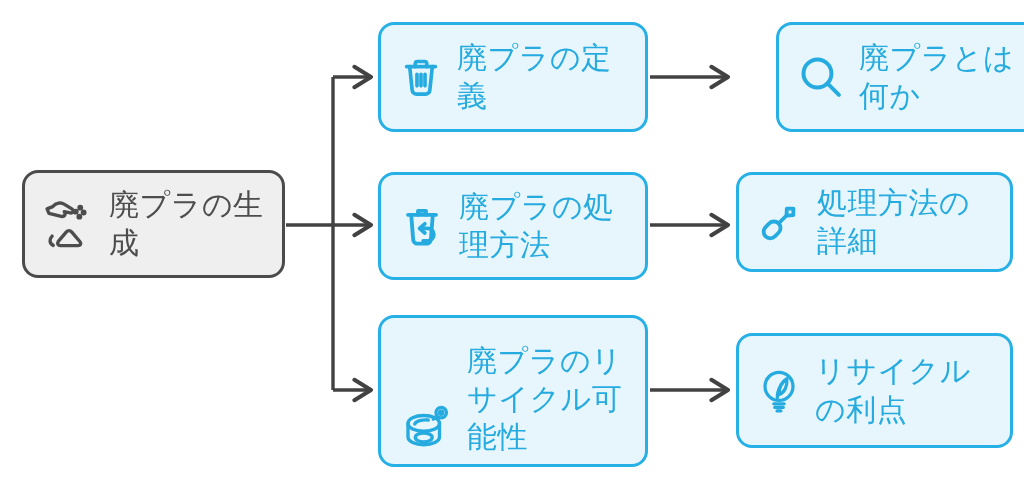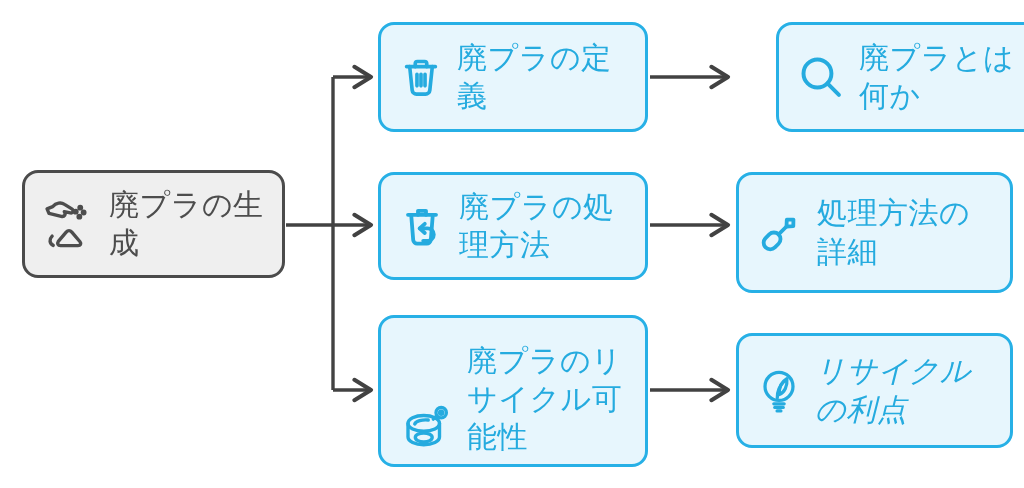--- a/index.html
+++ b/index.html
@@ -100,34 +100,34 @@
   <div class="node blue" style="left:776px;top:22px;width:277px;height:110px;">
     <span class="ic">
       <svg width="50" height="50" viewBox="0 0 24 24" stroke-width="1.9">
         <circle cx="10.3" cy="10.3" r="6.7"></circle>
         <path d="M15.1,15.1 L20.6,20.6"></path>
       </svg>
     </span>
     <span class="label">廃プラとは何か</span>
   </div>
 
-  <div class="node blue" style="left:736px;top:172px;width:277px;height:121px;font-family:Liberation Serif, serif;">
+  <div class="node blue" style="left:736px;top:172px;width:277px;height:100px;font-family:Liberation Serif, serif;">
     <span class="ic">
       <svg width="48" height="50" viewBox="0 0 24 24" stroke-width="1.9">
         <g transform="rotate(-45 12 12)">
           <rect x="1.8" y="8.7" width="9.2" height="6.6" rx="3.3"></rect>
           <path d="M11,12 H16.6"></path>
           <path d="M16.6,12 L19.1,9.7 L21.5,12 L19.1,14.3 Z"></path>
         </g>
       </svg>
     </span>
     <span class="label">処理方法の詳細</span>
   </div>
 
-  <div class="node blue" style="left:736px;top:333px;width:277px;height:115px;font-style:italic;">
+  <div class="node blue" style="left:736px;top:333px;width:277px;height:115px;">
     <span class="ic">
       <svg width="46" height="54" viewBox="0 0 24 24" stroke-width="1.7">
         <circle cx="12" cy="9.6" r="7.3"></circle>
         <path d="M12.2,13.8 C11.9,10.4 13.1,7.4 16.1,5.6 C16.5,9.7 14.8,12.8 12.2,13.8 Z"></path>
         <path d="M11.1,15.6 C11.1,12.2 12,9.6 14.3,7.4"></path>
         <path d="M9.3,18.7 H14.7"></path>
         <path d="M9.8,20.6 H14.2"></path>
         <path d="M11,22.4 H13"></path>
       </svg>
     </span>

